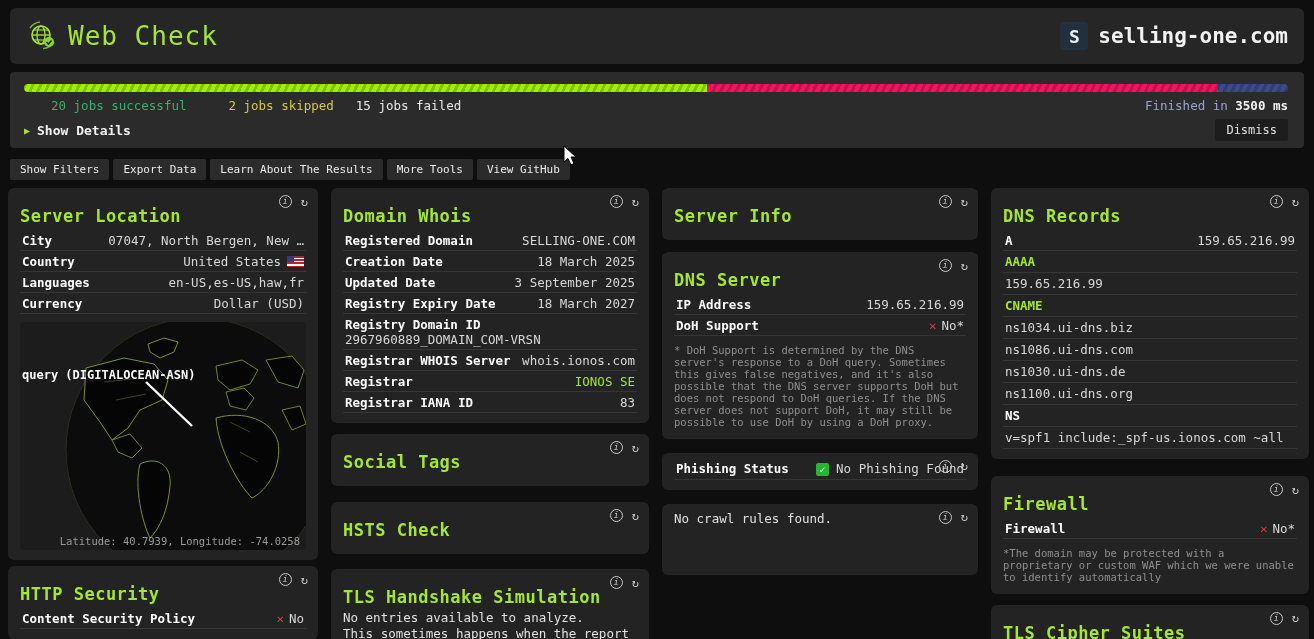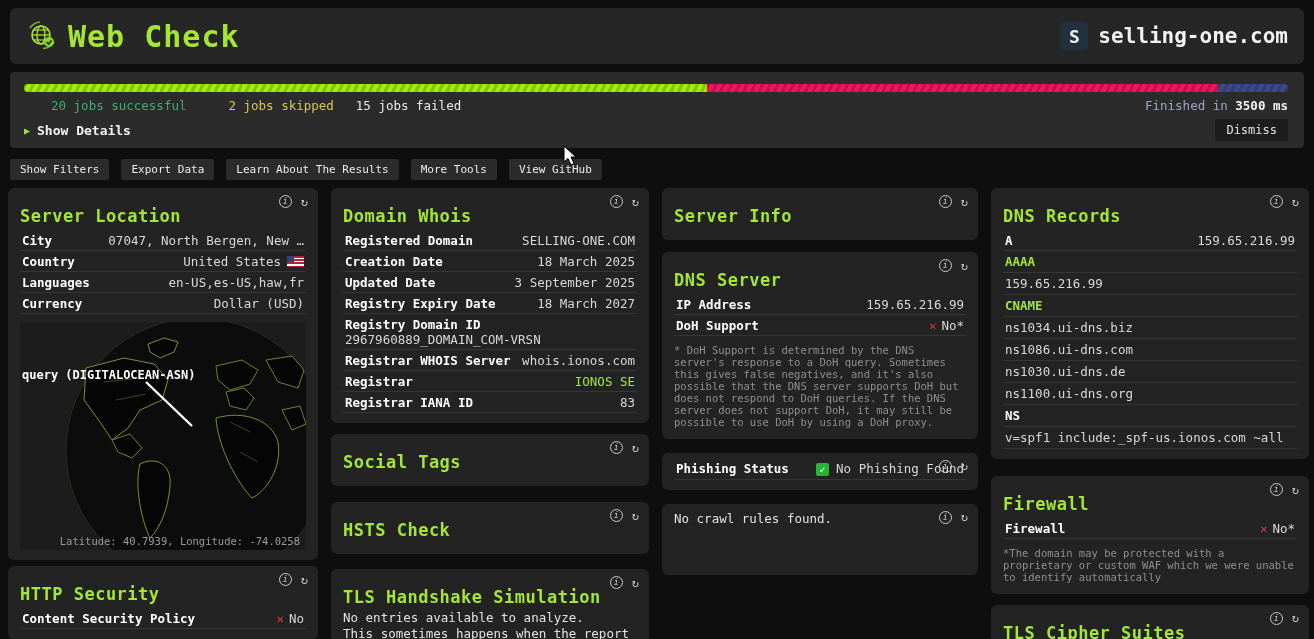--- a/index.html
+++ b/index.html
@@ -4,21 +4,21 @@
 <style>
   * { margin:0; padding:0; box-sizing:border-box; }
   html,body { width:1314px; height:639px; overflow:hidden; background:#0e0e0e;
     font-family:"DejaVu Sans Mono","Liberation Mono",monospace; color:#d8d8d8; }
 
   
   .hdr { position:absolute; left:10px; top:8px; width:1294px; height:56px;
     background:#262626; border-radius:6px; display:flex; align-items:center;
     justify-content:space-between; padding:0 16px; }
   .brand { display:flex; align-items:center; gap:10px; }
-  .brand-name { color:#a3e635; font-size:30px; font-weight:bold; letter-spacing:1px; }
+  .brand-name { color:#a3e635; font-size:26px; font-weight:normal; letter-spacing:1px; }
   .site { display:flex; align-items:center; gap:10px; }
   .favicon { width:28px; height:28px; background:#22303d; border-radius:3px; color:#e8eef4;
     font-size:18px; font-weight:bold; display:flex; align-items:center; justify-content:center; }
   .domain { color:#f2f2f2; font-size:21px; font-weight:bold; }
 
   
   .banner { position:absolute; left:10px; top:72px; width:1294px; height:76px;
     background:#2b2b2b; border-radius:4px; padding:12px 16px 0 14px; }
   .pbar { height:8px; border-radius:4px; overflow:hidden; display:flex; width:100%;
     background:#20262e; }
@@ -33,21 +33,21 @@
   .fin { color:#9aa6c8; }
   .fin b { color:#f2f2f2; }
   .brow2 { display:flex; justify-content:space-between; align-items:center; margin-top:6px; }
   .showdet { display:flex; align-items:center; gap:7px; font-size:13px; font-weight:bold;
     color:#f2f2f2; cursor:pointer; }
   .tri { color:#a3e635; font-size:10px; }
   .dismiss { background:#1d1d1d; color:#e0e0e0; font-size:12px; padding:4px 11px;
     border:none; border-radius:2px; font-family:inherit; cursor:pointer; }
 
   
-  .toolbar { position:absolute; left:10px; top:159px; display:flex; gap:12px; }
+  .toolbar { position:absolute; left:10px; top:159px; display:flex; gap:4px; }
   .tbtn { background:#2b2b2b; color:#ececec; font-size:11px; padding:4px 10px;
     border:none; border-radius:2px; font-family:inherit; cursor:pointer; }
 
   
   .grid { position:absolute; left:8px; top:188px; display:grid;
     grid-template-columns:310px 318px 316px 318px; column-gap:13px; align-items:start; }
   .col { display:flex; flex-direction:column; }
   .card { background:#232323; border-radius:6px; padding:6px 12px 10px; position:relative; }
   .acts { position:absolute; top:7px; right:10px; display:flex; gap:9px; align-items:center; }
   .ic { color:#c9c9c9; font-size:12px; cursor:pointer; line-height:1; }

